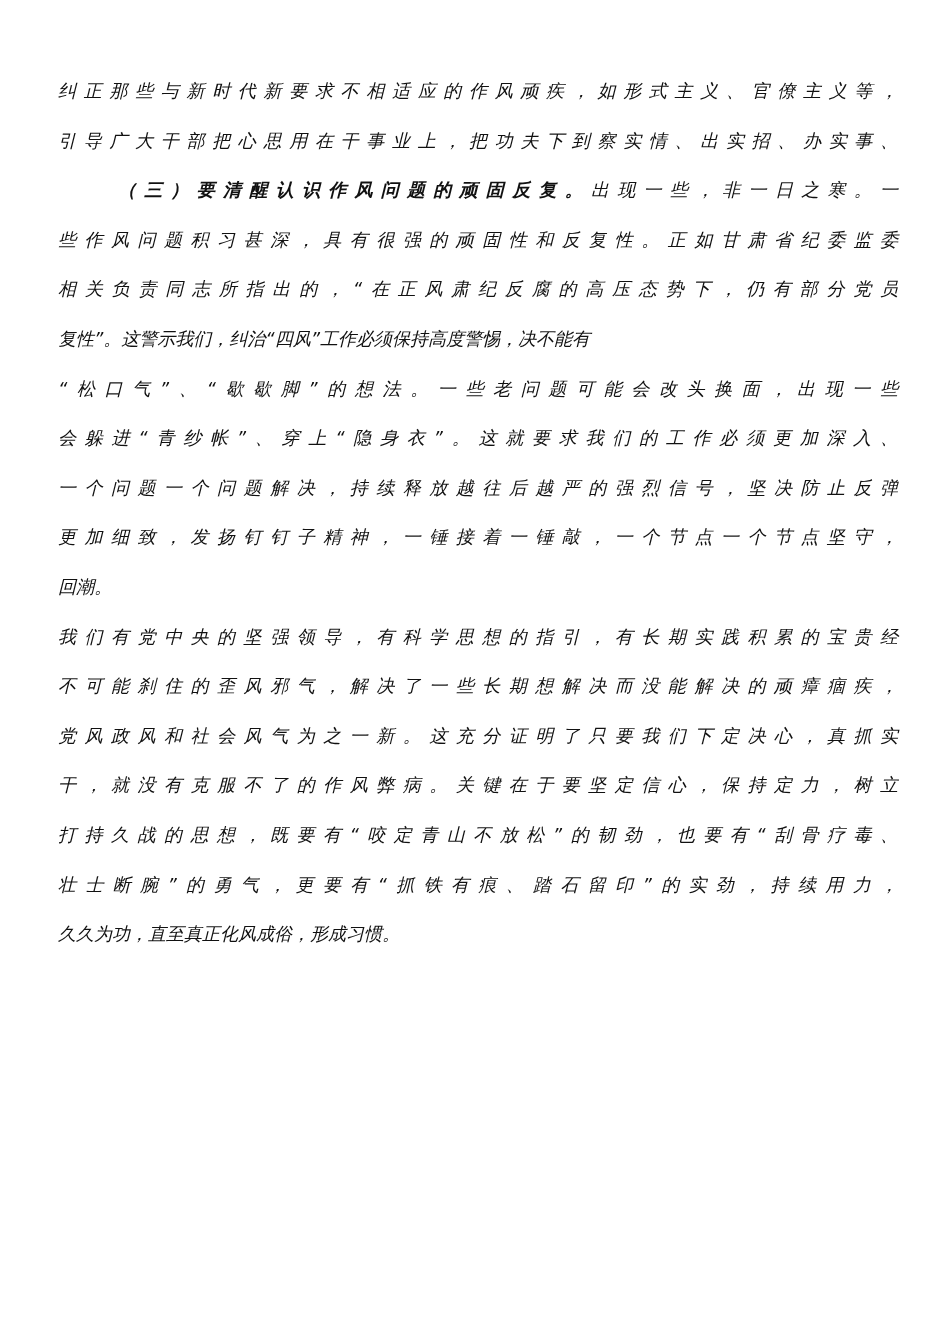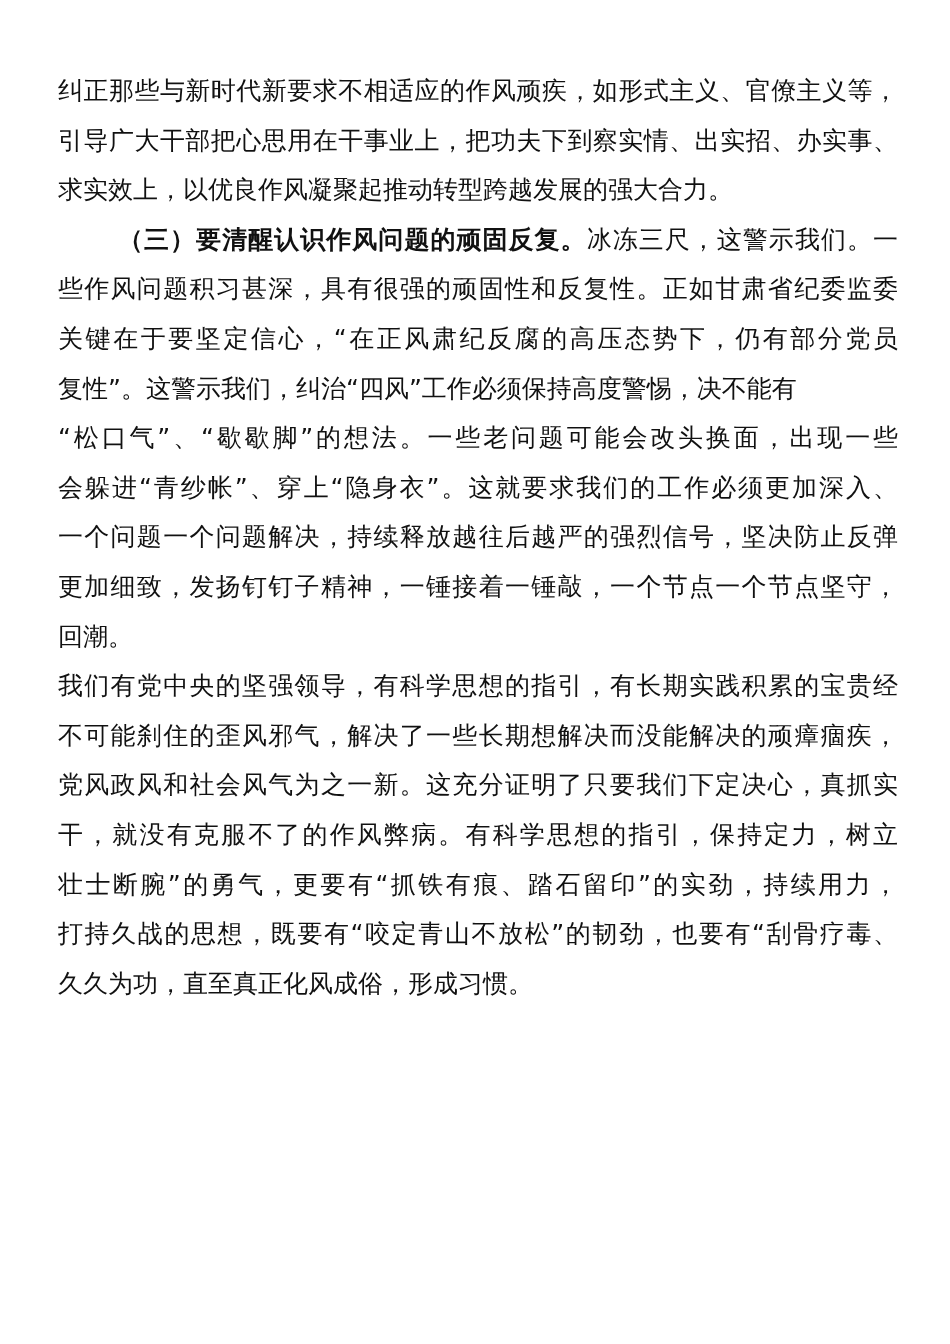--- a/index.html
+++ b/index.html
@@ -4,22 +4,23 @@
 <style>
   html, body { margin: 0; padding: 0; background: #ffffff; }
   body { width: 950px; height: 1344px; position: relative; overflow: hidden; }
   .page {
     position: absolute;
     left: 58px;
     top: 66px;
     width: 840px;
     color: #111111;
     font-family: "DejaVu Sans", sans-serif;
-    font-size: 25px;
+    font-size: 18px;
     line-height: 49.6px;
+    font-style: italic;
   }
   .line {
     display: block;
     white-space: nowrap;
     height: 49.6px;
     text-align: justify;
     text-align-last: justify;
     letter-spacing: 0;
   }
   .line.last { text-align-last: left; }
@@ -27,38 +28,37 @@
   .bold { font-weight: bold; }
 </style>
 </head>
 <body>
 
 <div class="page">
 
   <div>
     <span class="line">纠正那些与新时代新要求不相适应的作风顽疾，如形式主义、官僚主义等，</span>
     <span class="line">引导广大干部把心思用在干事业上，把功夫下到察实情、出实招、办实事、</span>
-    <span class="line last">求实效上，以优良作风凝聚起推动转型跨越发展的强大合力。</span>
   </div>
 
   <div>
-    <span class="line indent"><span class="bold">（三）要清醒认识作风问题的顽固反复。</span><span>冰冻三尺，这警示我们。一</span></span>
+    <span class="line indent"><span class="bold">（三）要清醒认识作风问题的顽固反复。</span><span>出现一些，非一日之寒。一</span></span>
     <span class="line">些作风问题积习甚深，具有很强的顽固性和反复性。正如甘肃省纪委监委</span>
-    <span class="line">关键在于要坚定信心，“在正风肃纪反腐的高压态势下，仍有部分党员</span>
+    <span class="line">相关负责同志所指出的，“在正风肃纪反腐的高压态势下，仍有部分党员</span>
     <span class="line last">复性”。这警示我们，纠治“四风”工作必须保持高度警惕，决不能有</span>
     <span class="line">“松口气”、“歇歇脚”的想法。一些老问题可能会改头换面，出现一些</span>
     <span class="line">会躲进“青纱帐”、穿上“隐身衣”。这就要求我们的工作必须更加深入、</span>
     <span class="line">一个问题一个问题解决，持续释放越往后越严的强烈信号，坚决防止反弹</span>
     <span class="line">更加细致，发扬钉钉子精神，一锤接着一锤敲，一个节点一个节点坚守，</span>
     <span class="line last">回潮。</span>
   </div>
 
   <div>
     <span class="line">我们有党中央的坚强领导，有科学思想的指引，有长期实践积累的宝贵经</span>
     <span class="line">不可能刹住的歪风邪气，解决了一些长期想解决而没能解决的顽瘴痼疾，</span>
     <span class="line">党风政风和社会风气为之一新。这充分证明了只要我们下定决心，真抓实</span>
-    <span class="line">干，就没有克服不了的作风弊病。有科学思想的指引，保持定力，树立</span>
+    <span class="line">干，就没有克服不了的作风弊病。关键在于要坚定信心，保持定力，树立</span>
+    <span class="line">打持久战的思想，既要有“咬定青山不放松”的韧劲，也要有“刮骨疗毒、</span>
     <span class="line">壮士断腕”的勇气，更要有“抓铁有痕、踏石留印”的实劲，持续用力，</span>
-    <span class="line">打持久战的思想，既要有“咬定青山不放松”的韧劲，也要有“刮骨疗毒、</span>
     <span class="line last">久久为功，直至真正化风成俗，形成习惯。</span>
   </div>
 
 </div>
 
 </body></html>

